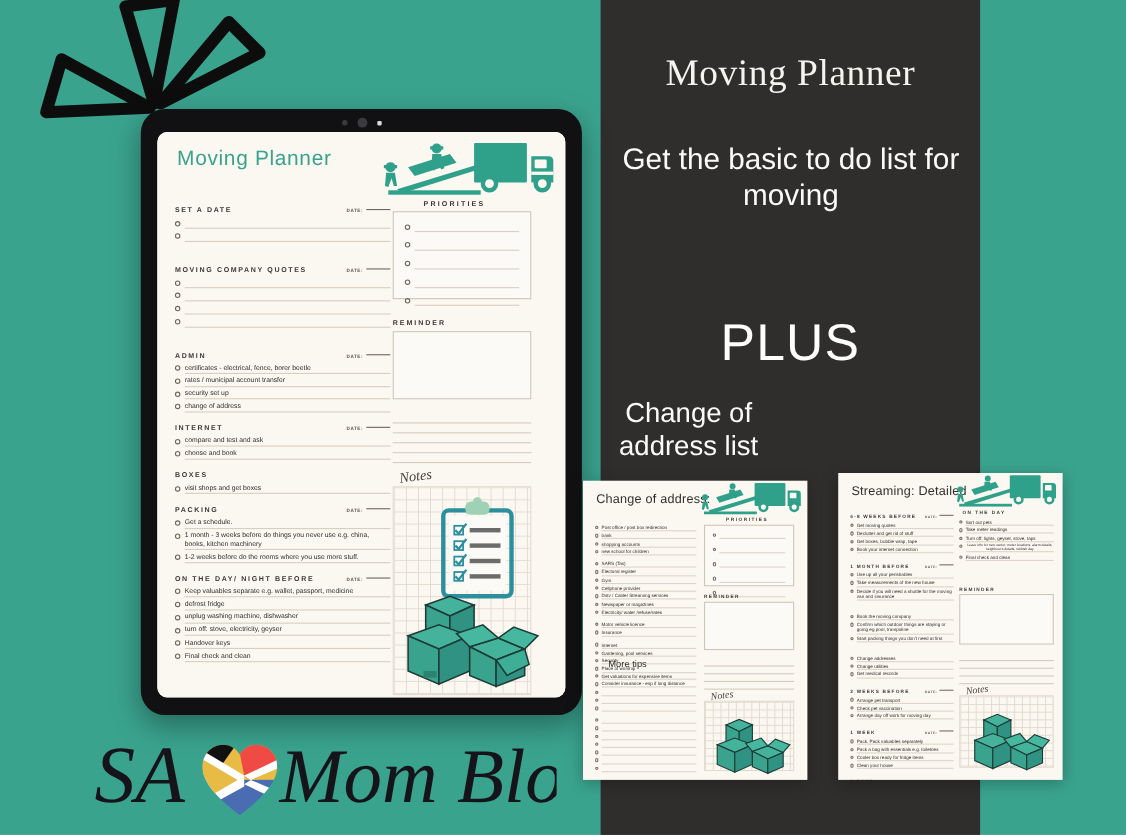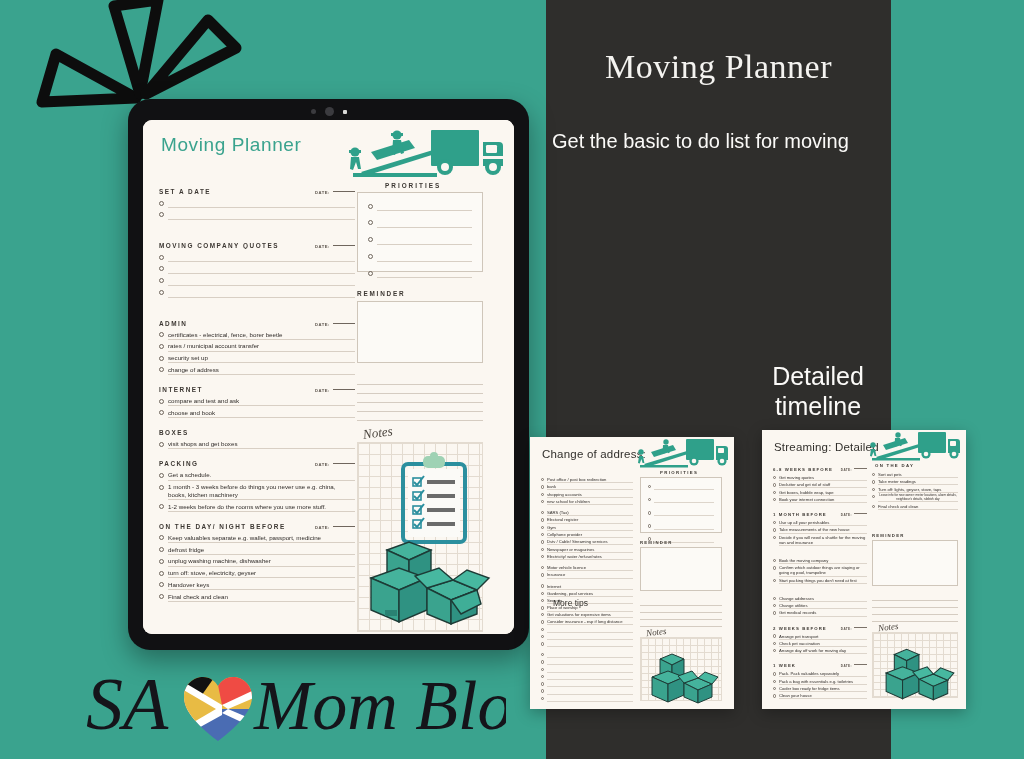--- a/index.html
+++ b/index.html
@@ -25,22 +25,22 @@
     background: #2f2e2c;
   }
   #promo-title {
     position: absolute; left: 546px; top: 48px; width: 345px;
     text-align: center;
     font-family: "Liberation Serif", serif;
     font-size: 34px; color: #f4f3f0; letter-spacing: .5px;
   }
   #promo-sub {
     position: absolute; left: 552px; top: 130px; width: 334px;
-    text-align: left;
-    font-size: 20px; line-height: 1.18; color: #fbfaf8; font-weight: 400;
+    text-align: center;
+    font-size: 27px; line-height: 1.18; color: #fbfaf8; font-weight: 400;
   }
   #promo-plus {
     position: absolute; left: 546px; top: 283px; width: 345px;
     text-align: center;
     font-size: 47px; color: #fdfdfc; letter-spacing: 1px;
   }
   .promo-col {
     position: absolute; top: 362px; width: 176px;
     text-align: center; font-size: 25px; line-height: 1.18; color: #fbfaf8;
   }
@@ -137,21 +137,22 @@
       <path d="M118 104 L38 60 L24 108 L118 104 Z"></path>
       <path d="M122 100 L96 12 L140 6 L122 100 Z"></path>
       <path d="M128 100 L190 26 L218 54 L128 100 Z"></path>
     </g>
   </svg>
 
   <div id="dark-panel"></div>
 
   <div id="promo-title">Moving Planner</div>
   <div id="promo-sub">Get the basic to do list for moving</div>
-  <div id="promo-col-2" class="promo-col">Detailed timeline</div>
+  <div id="promo-plus">PLUS</div>
+  <div id="promo-col-1" class="promo-col">Change of address list</div>
 
   <div id="tablet">
     <div id="tablet-cams">
       <span class="cam s"></span>
       <span class="cam m"></span>
       <span class="cam q"></span>
     </div>
 
     <div id="tablet-screen">
       <div class="page">

